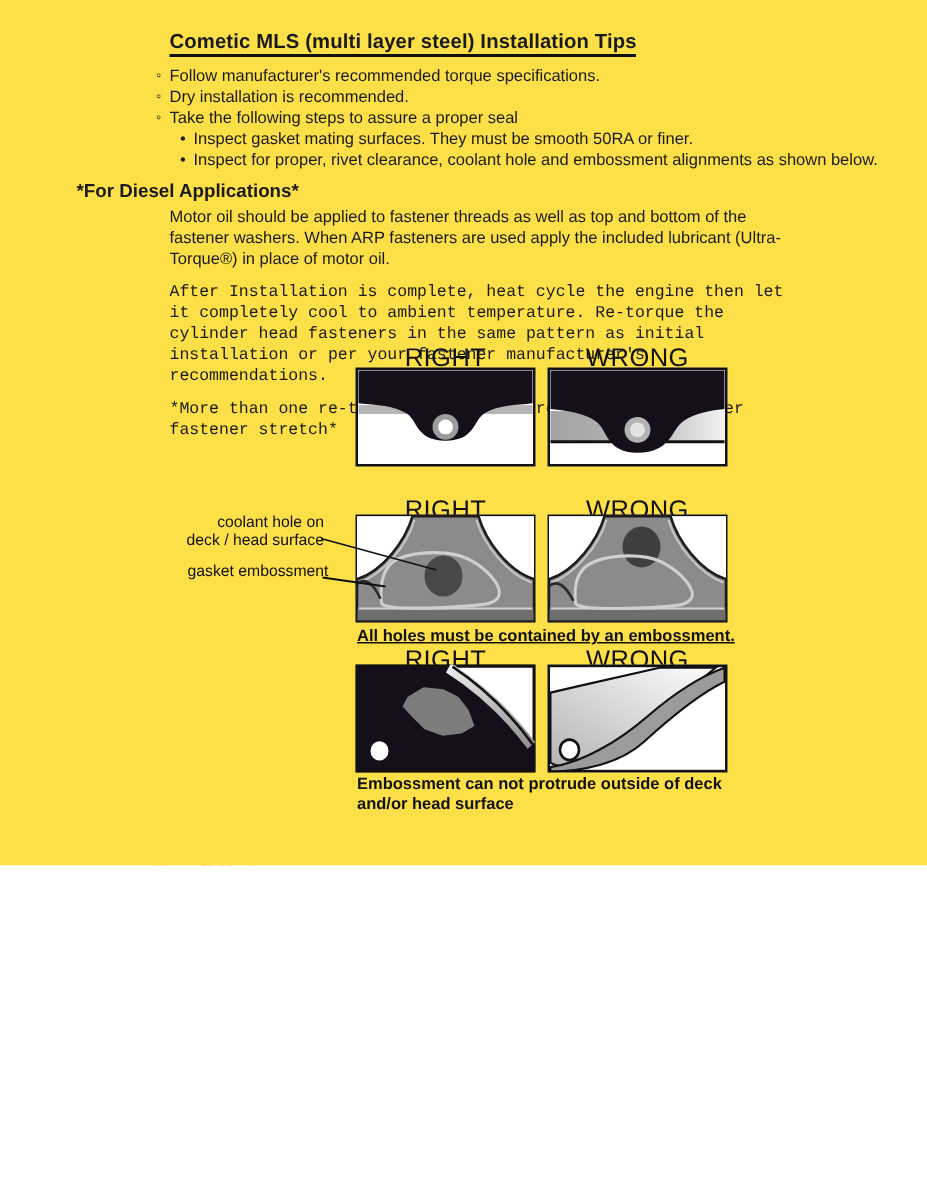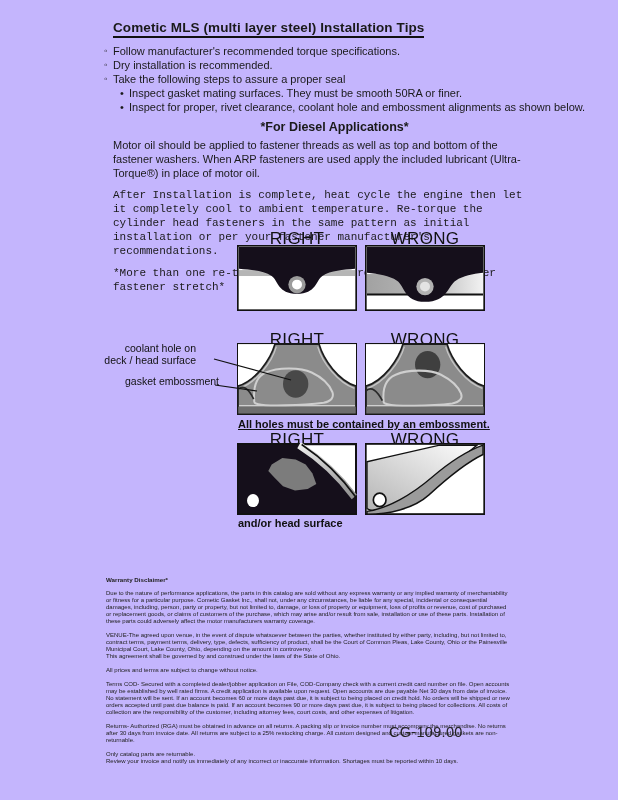--- a/index.html
+++ b/index.html
@@ -1,30 +1,30 @@
 <!DOCTYPE html>
 <html><head>
 <meta charset="utf-8">
 <style>
   html,body{margin:0;padding:0;background:#ffffff;}
   .page{
-    position:relative;width:618px;height:800px;background:#c4b5fd;overflow:hidden;
+    position:relative;width:618px;height:577px;background:#fde047;overflow:hidden;
     font-family:"Liberation Sans","DejaVu Sans",sans-serif;color:#1a1a1a;
   }
   
   .title{
     display:inline-block;margin:20px 0 0 113px;font-size:13.5px;font-weight:bold;
     border-bottom:2px solid #111;padding-bottom:1px;letter-spacing:.1px;
   }
   .tips{margin:6px 0 0 104px;font-size:11px;line-height:14px;}
   .tip-row{display:flex;}
   .tip-marker{width:9px;flex:0 0 9px;font-size:10px;}
   .sub{margin-left:16px;}
   .sub .tip-marker{font-size:11px;}
-  .section-heading{margin:6px 0 0 51px;font-size:12.5px;font-weight:bold;text-align:center;}
+  .section-heading{margin:6px 0 0 51px;font-size:12.5px;font-weight:bold;}
   .para{margin:4px 0 0 113px;width:424px;font-size:11px;line-height:14px;}
   .para.gap{margin-top:8px;font-family:Liberation Mono, monospace;}
   
   .diagrams{position:absolute;left:0;top:228px;width:618px;height:340px;}
   .rw-label{position:absolute;width:120px;text-align:center;font-size:17px;letter-spacing:.3px;color:#111;}
   .dbox{position:absolute;width:120px;}
   .caption{position:absolute;font-size:11px;font-weight:bold;line-height:13px;color:#111;}
   .ann{position:absolute;font-size:10.5px;line-height:11.5px;text-align:right;width:118px;color:#111;}
   .leader{position:absolute;left:0;top:0;pointer-events:none;}
   
@@ -99,21 +99,21 @@
       <line x1="3" y1="75" x2="177" y2="75" stroke="#111" stroke-width="3"></line>
       <path d="M3,3 H177 V42 C161,44 148,46 136,54 C124,62 124,86 90,86 C58,86 60,62 48,54 C36,46 21,44 3,42 Z" fill="#150f1b"></path>
       <circle cx="90" cy="63" r="13" fill="#b2b2b2"></circle>
       <circle cx="90" cy="63" r="7.5" fill="#e3e3e3"></circle>
     </svg>
 
 
     <div class="rw-label" style="left:237px;top:102px;">RIGHT</div>
     <div class="rw-label" style="left:365px;top:102px;">WRONG</div>
 
-    <div class="ann" style="left:78px;top:115px;">
+    <div class="ann" style="left:98px;top:115px;">
       <div>coolant hole on</div>
       <div>deck / head surface</div>
     </div>
     <div class="ann" style="left:101px;top:148px;">gasket embossment</div>
 
     <svg class="dbox" style="left:237px;top:115px;" width="120" height="72" viewBox="0 0 180 100" preserveAspectRatio="none">
       <rect x="0" y="0" width="180" height="100" fill="#ffffff" stroke="#111" stroke-width="3"></rect>
       <path d="M1.5,98.5 L1.5,60 C28,52 50,24 57,1.5 L123,1.5 C130,24 152,52 178.5,60 L178.5,98.5 Z" fill="#8b8b8b" stroke="#1c1c1c" stroke-width="2.5"></path>
       <path d="M4,63 C28,55 52,28 59,5" fill="none" stroke="#c6c6c6" stroke-width="2"></path>
       <path d="M176,63 C152,55 128,28 121,5" fill="none" stroke="#c6c6c6" stroke-width="2"></path>
@@ -168,20 +168,21 @@
             <stop offset="1" stop-color="#fdfdfd"></stop>
         </linearGradient>
       </defs>
       <rect x="0" y="0" width="180" height="100" fill="#ffffff" stroke="#111" stroke-width="5"></rect>
       <path d="M3,26 C40,18 80,10 112,3 L168,3 C130,32 90,62 58,86 C38,97 14,97 3,91 Z" fill="url(#w3g)" stroke="#111" stroke-width="2"></path>
       <path d="M3,95 C34,91 70,72 100,48 C130,24 156,10 177,3 L177,16 C150,28 122,50 96,72 C72,92 34,99 3,99 Z" fill="#9b9b9b" stroke="#111" stroke-width="2"></path>
       <circle cx="22" cy="79" r="9.5" fill="#ffffff" stroke="#111" stroke-width="2.5"></circle>
     </svg>
 
     <div class="caption" style="left:238px;top:289px;">
+      <div>Embossment can not protrude outside of deck</div>
       <div>and/or head surface</div>
     </div>
   </div>
 
   
   <div class="legal">
     <p class="legal-head">Warranty Disclaimer*</p>
     <p>Due to the nature of performance applications, the parts in this catalog are sold without any express warranty or any implied warranty of merchantability or fitness for a particular purpose.  Cometic Gasket Inc., shall not, under any circumstances, be liable for any special, incidental or consequential damages, including, person, party or property, but not limited to, damage, or loss of property or equipment, loss of profits or revenue, cost of purchased or replacement goods, or claims of customers of the purchase, which may arise and/or result from sale, installation or use of these parts.  Installation of these parts could adversely affect the motor manufacturers warranty coverage.</p>
     <p class="tight">VENUE-The agreed upon venue, in the event of dispute whatsoever between the parties, whether instituted by either party, including, but not limited to, contract terms, payment terms, delivery, type, defects, sufficiency of product, shall be the Court of Common Pleas, Lake County, Ohio or the Painesville Municipal Court, Lake County, Ohio, depending on the amount in controversy.</p>
     <p>This agreement shall be governed by and construed under the laws of the State of Ohio.</p>

